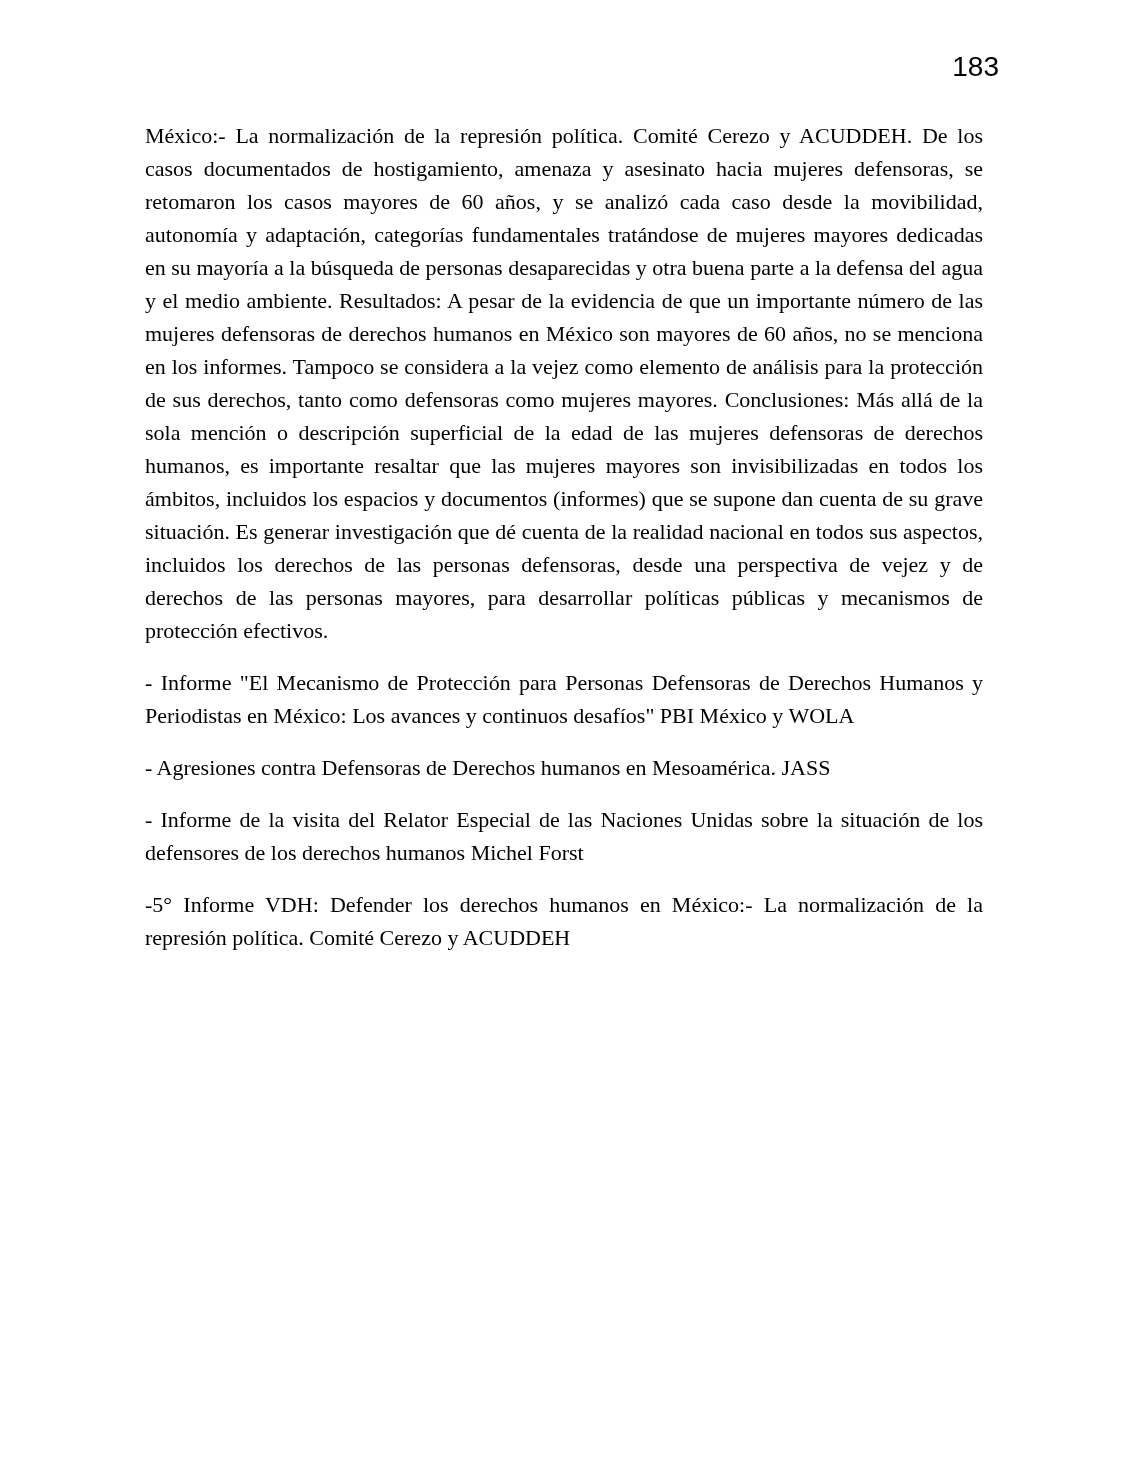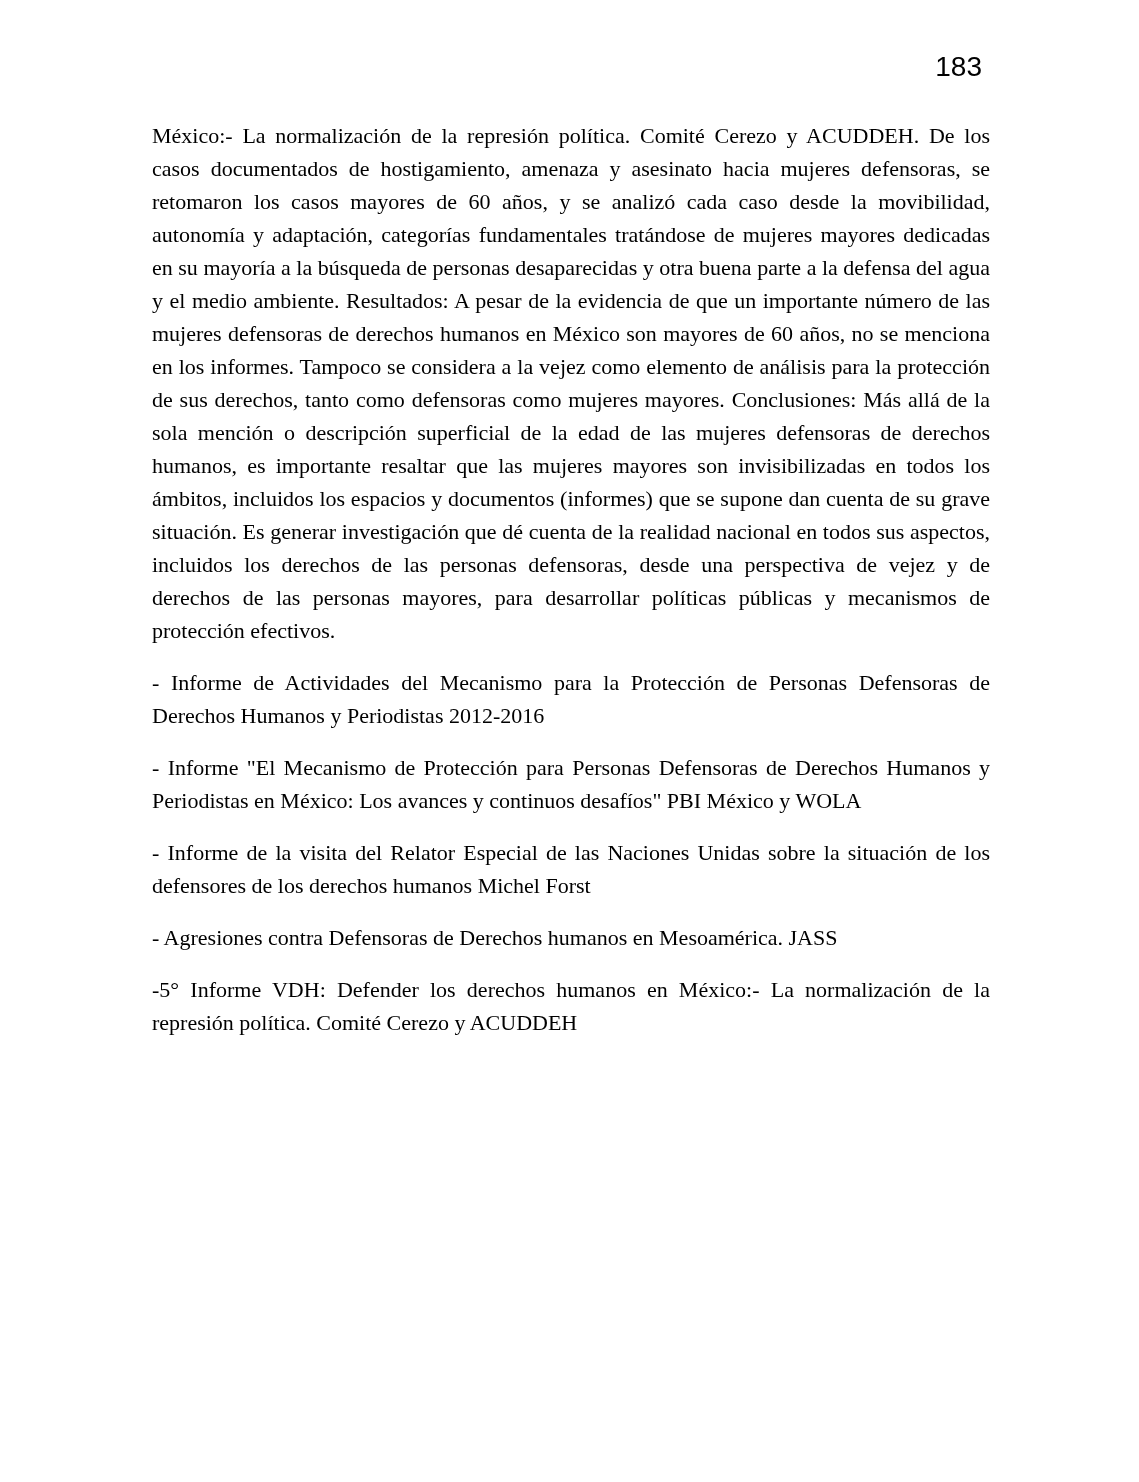--- a/index.html
+++ b/index.html
@@ -12,29 +12,29 @@
     width: 1139px;
     height: 1482px;
     background: #ffffff;
     overflow: hidden;
     font-family: "Liberation Serif", serif;
     color: #000000;
   }
   .page-number {
     position: absolute;
     top: 50px;
-    right: 157px;
+    right: 140px;
     font-family: "Liberation Sans", sans-serif;
     font-size: 28px;
     line-height: 34px;
     color: #000000;
   }
   .content {
     position: absolute;
-    left: 152px;
+    left: 145px;
     top: 119px;
     width: 838px;
   }
   .content p {
     margin: 0 0 19px 0;
     font-size: 22px;
     line-height: 33px;
     text-align: justify;
     color: #000000;
   }
@@ -44,20 +44,19 @@
 </style>
 </head>
 <body>
 
 <div class="page">
 
   <div class="page-number">183</div>
 
   <div class="content">
     <p>México:- La normalización de la represión política. Comité Cerezo y ACUDDEH. De los casos documentados de hostigamiento, amenaza y asesinato hacia mujeres defensoras, se retomaron los casos mayores de 60 años, y se analizó cada caso desde la movibilidad, autonomía y adaptación, categorías fundamentales  tratándose de mujeres mayores dedicadas en su mayoría a la búsqueda de personas desaparecidas y otra buena parte a la defensa del agua y el medio ambiente. Resultados: A pesar de la evidencia de que un importante número de las mujeres defensoras de derechos humanos en México son mayores de 60 años, no se menciona en los informes. Tampoco se considera a la vejez como elemento de análisis para la protección de sus derechos, tanto como defensoras como mujeres mayores. Conclusiones: Más allá de la sola mención o descripción superficial de la edad de las mujeres defensoras de derechos humanos, es importante resaltar que las mujeres mayores son invisibilizadas en todos los ámbitos, incluidos los espacios y documentos (informes) que se supone dan cuenta de su grave situación. Es generar investigación que dé cuenta de la realidad nacional en todos sus aspectos, incluidos los derechos de las personas defensoras, desde una perspectiva de vejez y de derechos de las personas mayores, para desarrollar políticas públicas y mecanismos de protección efectivos.</p>
-    <p>- Informe de Actividades del Mecanismo para la Protección de Personas Defensoras de Derechos Humanos y Periodistas 2012-2016</p>
     <p>- Informe "El Mecanismo de Protección para Personas Defensoras de Derechos Humanos y Periodistas en México: Los avances y continuos desafíos" PBI México y WOLA</p>
+    <p>- Agresiones contra Defensoras de Derechos humanos en Mesoamérica. JASS</p>
     <p>- Informe de la visita del Relator Especial de las Naciones Unidas sobre la situación de los defensores de los derechos humanos Michel Forst</p>
-    <p>- Agresiones contra Defensoras de Derechos humanos en Mesoamérica. JASS</p>
     <p>-5° Informe VDH: Defender los derechos humanos en México:- La normalización de la represión política. Comité Cerezo y ACUDDEH</p>
   </div>
 
 </div>
 
 </body></html>

